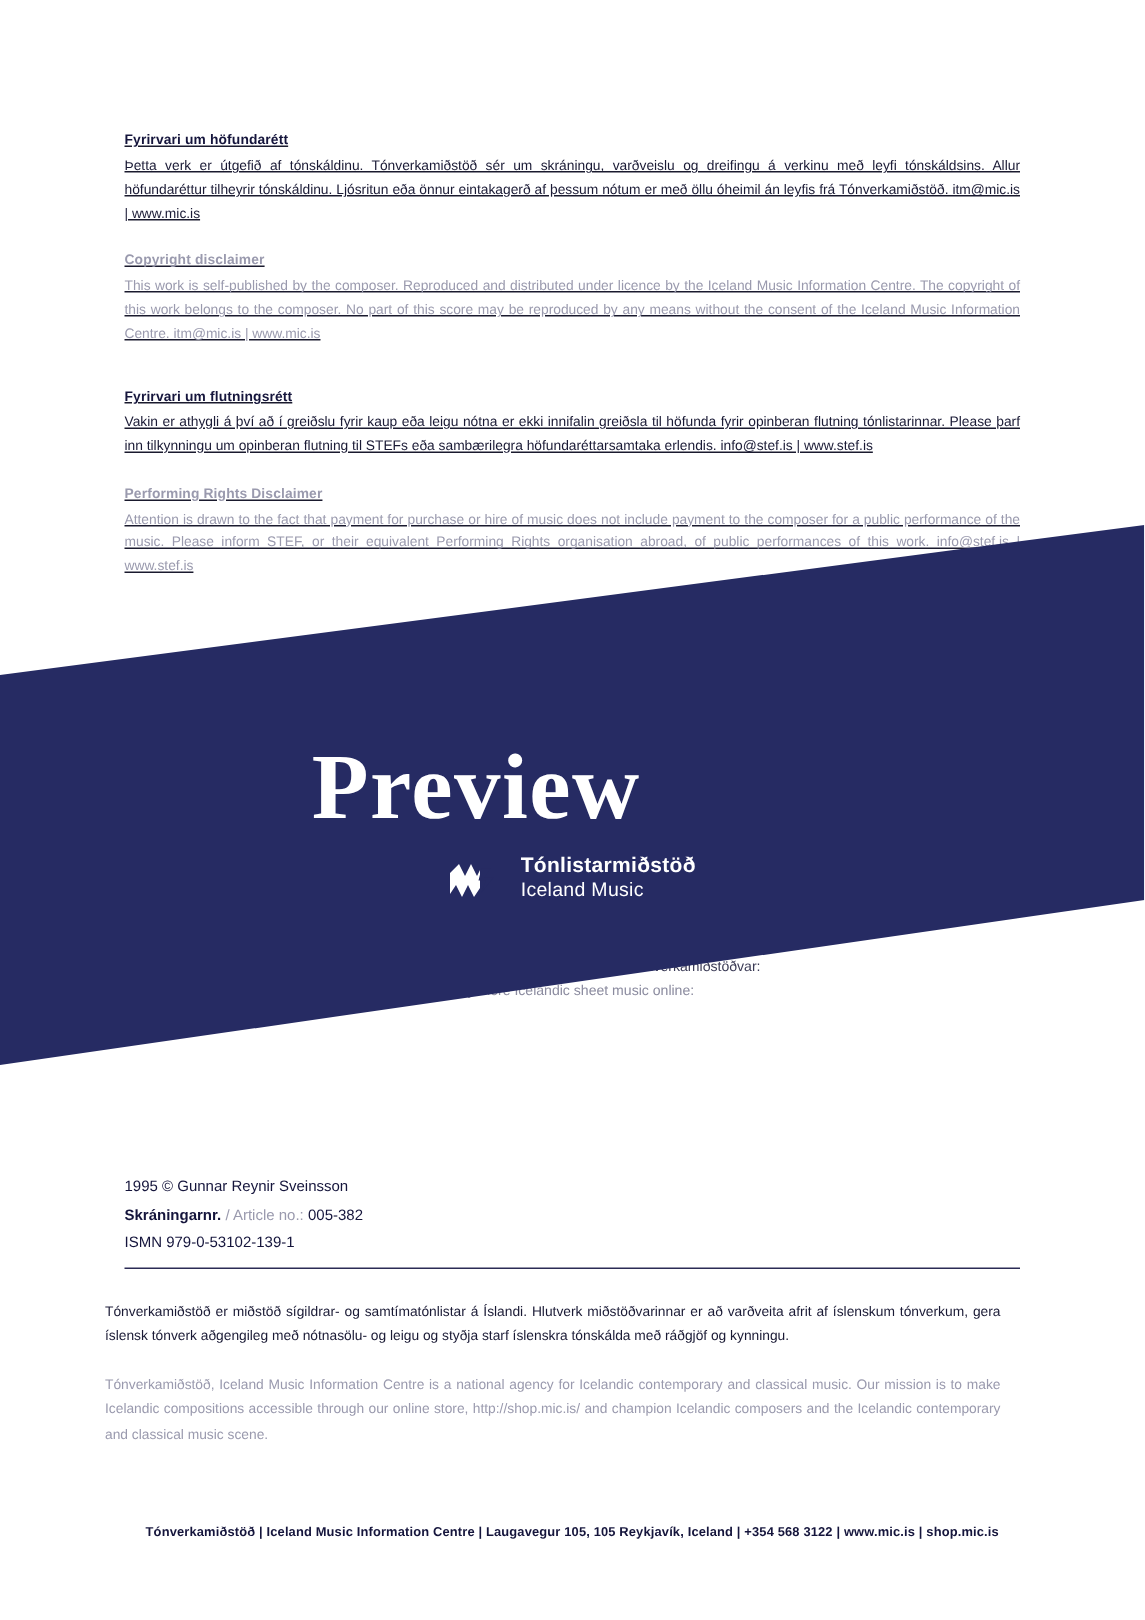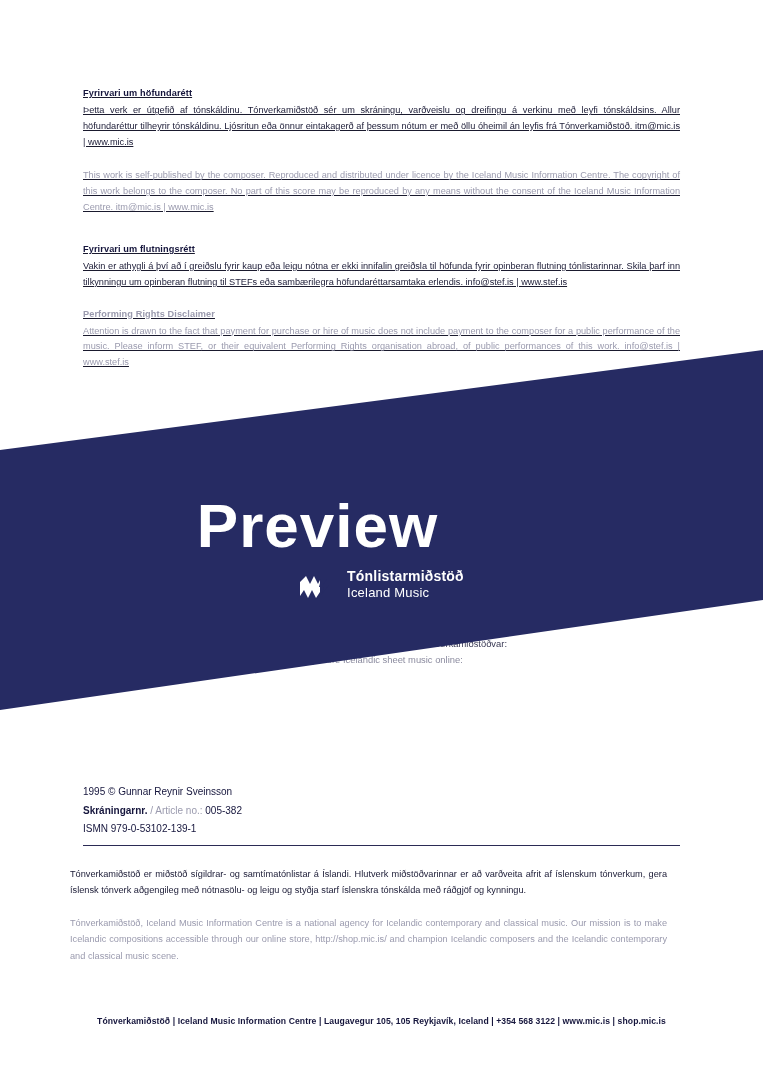--- a/index.html
+++ b/index.html
@@ -77,20 +77,21 @@
     position: absolute;
     top: 490px;
     left: 0;
     width: 635px;
     text-align: center;
     font-size: 62px;
     font-weight: bold;
     color: #ffffff;
     letter-spacing: 1px;
     z-index: 3;
+    font-family: Liberation Serif, serif;
   }
 
   .logo-row {
     position: absolute;
     top: 568px;
     left: 0;
     width: 763px;
     display: flex;
     justify-content: center;
     align-items: flex-end;
@@ -210,28 +211,29 @@
 <div class="page">
 
   <div class="content">
 
     <div class="block">
       <div class="block-title">Fyrirvari um höfundarétt</div>
       <div class="block-body">Þetta verk er útgefið af tónskáldinu. Tónverkamiðstöð sér um skráningu, varðveislu og dreifingu á verkinu með leyfi tónskáldsins. Allur höfundaréttur tilheyrir tónskáldinu. Ljósritun eða önnur eintakagerð af þessum nótum er með öllu óheimil án leyfis frá Tónverkamiðstöð.  itm@mic.is  |  www.mic.is</div>
     </div>
 
     <div class="block">
+      <div class="block-title muted">Copyright disclaimer</div>
       <div class="block-body muted">This work is self-published by the composer. Reproduced and distributed under licence by the Iceland Music Information Centre. The copyright of this work belongs to the composer. No part of this score may be reproduced by any means without the consent of the Iceland Music Information Centre.  itm@mic.is  |  www.mic.is</div>
     </div>
 
     <div class="gap-lg"></div>
 
     <div class="block">
       <div class="block-title">Fyrirvari um flutningsrétt</div>
-      <div class="block-body">Vakin er athygli á því að í greiðslu fyrir kaup eða leigu nótna er ekki innifalin greiðsla til höfunda fyrir opinberan flutning tónlistarinnar. Skila þarf inn tilkynningu um opinberan flutning til STEFs eða sambærilegra höfundaréttarsamtaka erlendis. info@stef.is  |  www.stef.is</div>
+      <div class="block-body">Vakin er athygli á því að í greiðslu fyrir kaup eða leigu nótna er ekki innifalin greiðsla til höfunda fyrir opinberan flutning tónlistarinnar. Please þarf inn tilkynningu um opinberan flutning til STEFs eða sambærilegra höfundaréttarsamtaka erlendis. info@stef.is  |  www.stef.is</div>
     </div>
 
     <div class="block">
       <div class="block-title muted">Performing Rights Disclaimer</div>
       <div class="block-body muted">Attention is drawn to the fact that payment for purchase or hire of music does not include payment to the composer for a public performance of the music. Please inform STEF, or their equivalent Performing Rights organisation abroad, of public performances of this work.  info@stef.is  |  www.stef.is</div>
     </div>
 
   </div>
 
   <div class="promo">

